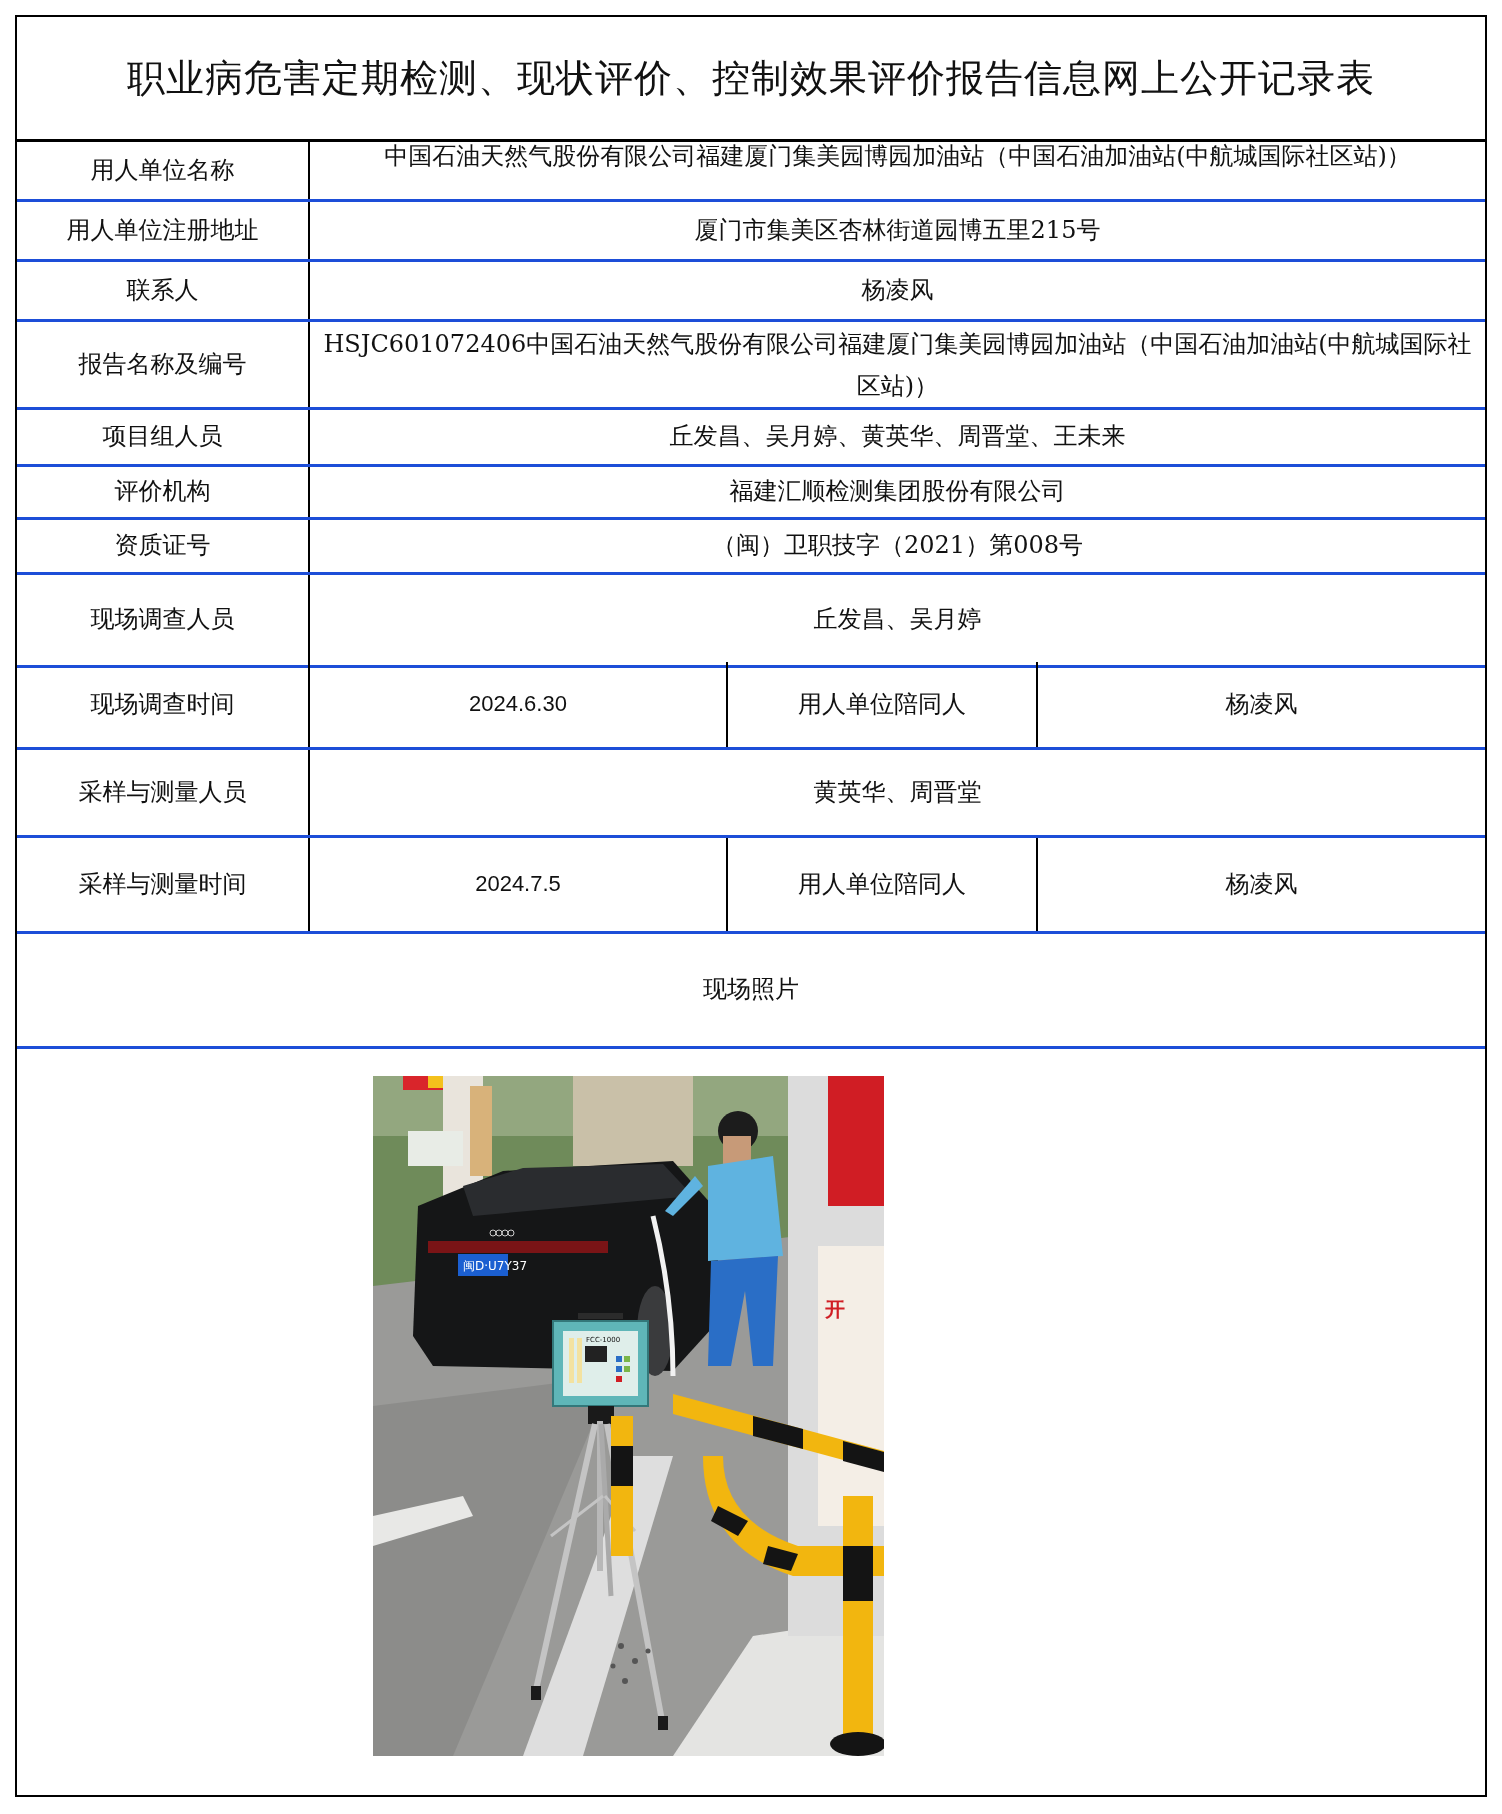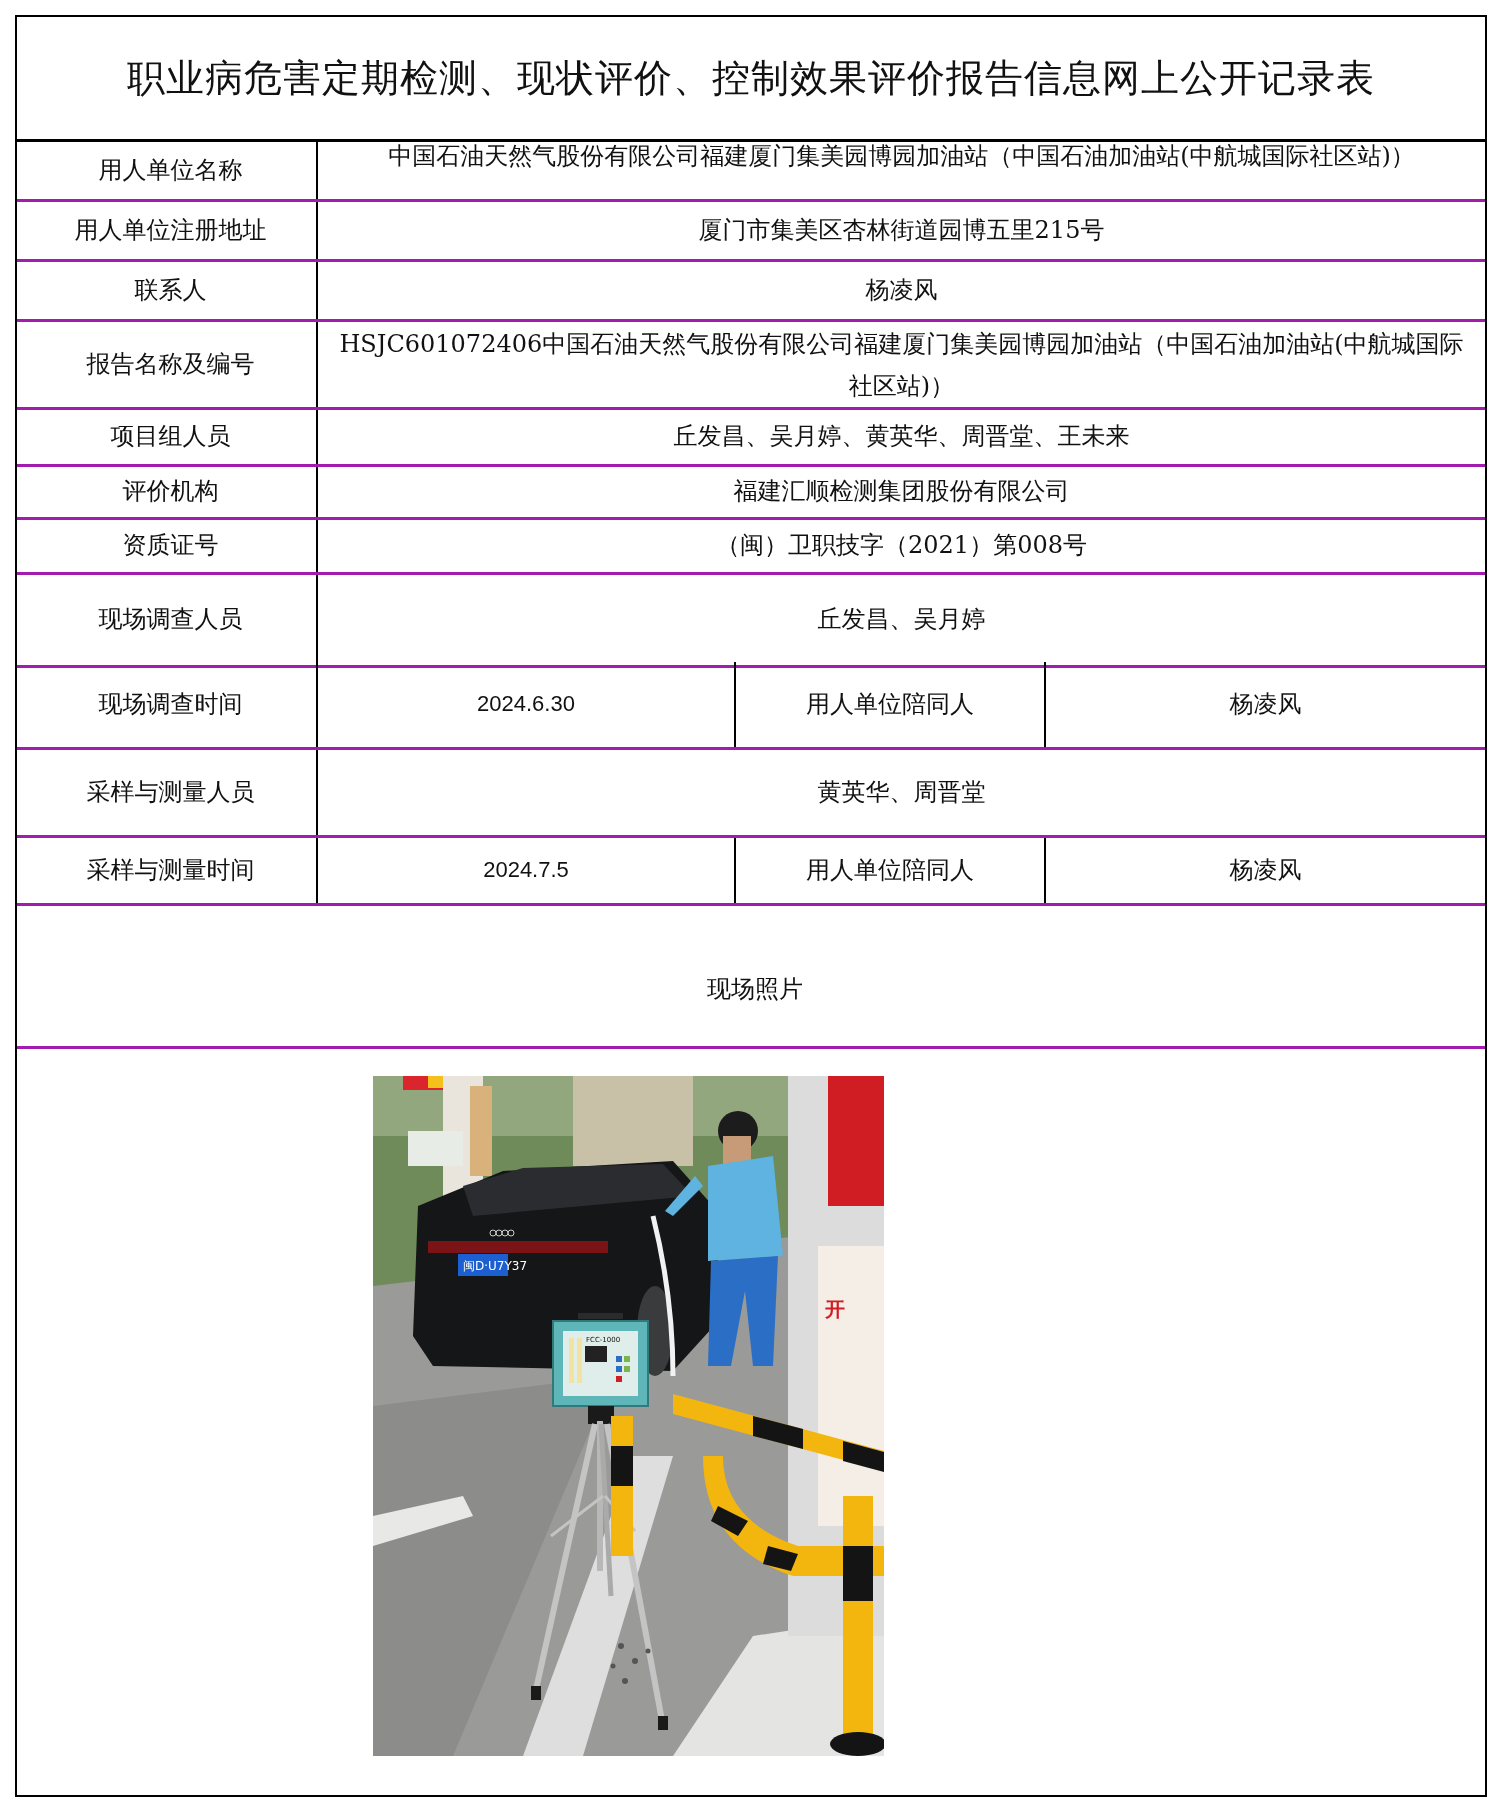--- a/index.html
+++ b/index.html
@@ -5,21 +5,21 @@
   html, body { margin: 0; padding: 0; background: #ffffff; }
   body { width: 1502px; height: 1814px; position: relative; overflow: hidden;
          font-family: "DejaVu Serif", "Liberation Serif", serif; color: #111; }
   .sheet { position: absolute; left: 15px; top: 15px; width: 1472px; height: 1782px;
            border: 2px solid #000; box-sizing: border-box; }
   .title { position: absolute; left: 0; top: 0; width: 100%; height: 125px;
            display: flex; align-items: center; justify-content: center;
            font-size: 38px; letter-spacing: 1px; font-weight: 500;
            border-bottom: 3px solid #000; box-sizing: border-box; }
   .row { position: absolute; left: 0; width: 100%; display: flex;
-         border-bottom: 3px solid #a21caf; box-sizing: border-box; padding-left: 8px; }
+         border-bottom: 3px solid #1d4ed8; box-sizing: border-box; }
   .cell { display: flex; align-items: center; justify-content: center; text-align: center;
           font-size: 24px; line-height: 1.3; box-sizing: border-box; padding: 0 12px; overflow: hidden; }
   .lbl { width: 293px; border-right: 2px solid #000; flex: none; }
   .val { flex: 1; }
   .val.top { align-items: flex-start; padding-top: 2px; border-radius: 11px; }
   .c2 { width: 418px; border-right: 2px solid #000; flex: none; }
   .c3 { width: 310px; border-right: 2px solid #000; flex: none; }
   .c4 { flex: 1; }
   .mono { font-family: Liberation Sans, sans-serif; font-size: 22px; }
   .photo-area { position: absolute; left: 0; width: 100%; bottom: 0; }
@@ -78,21 +78,21 @@
     <div class="cell c2 mono">2024.6.30</div>
     <div class="cell c3">用人单位陪同人</div>
     <div class="cell c4">杨凌风</div>
   </div>
 
   <div class="row" style="top:733px;height:88px;">
     <div class="cell lbl">采样与测量人员</div>
     <div class="cell val">黄英华、周晋堂</div>
   </div>
 
-  <div class="row" style="top:821px;height:68px;">
+  <div class="row" style="top:821px;height:96px;">
     <div class="cell lbl">采样与测量时间</div>
     <div class="cell c2 mono">2024.7.5</div>
     <div class="cell c3">用人单位陪同人</div>
     <div class="cell c4">杨凌风</div>
   </div>
 
   <div class="row" style="top:917px;height:115px;">
     <div class="cell val">现场照片</div>
   </div>
 

